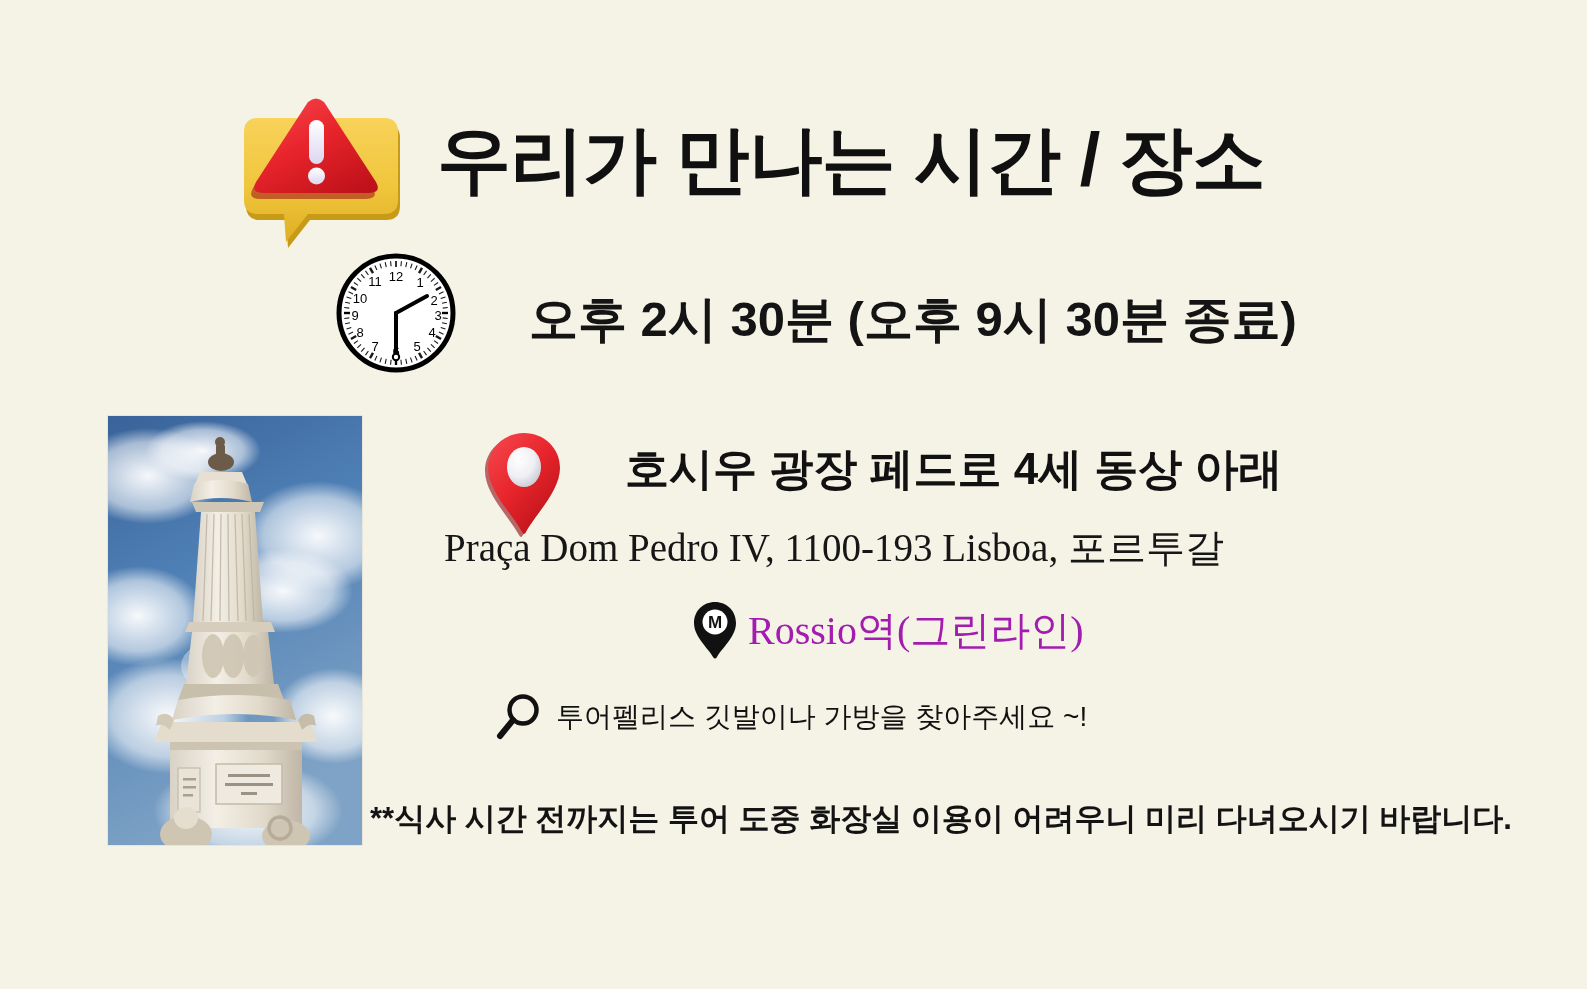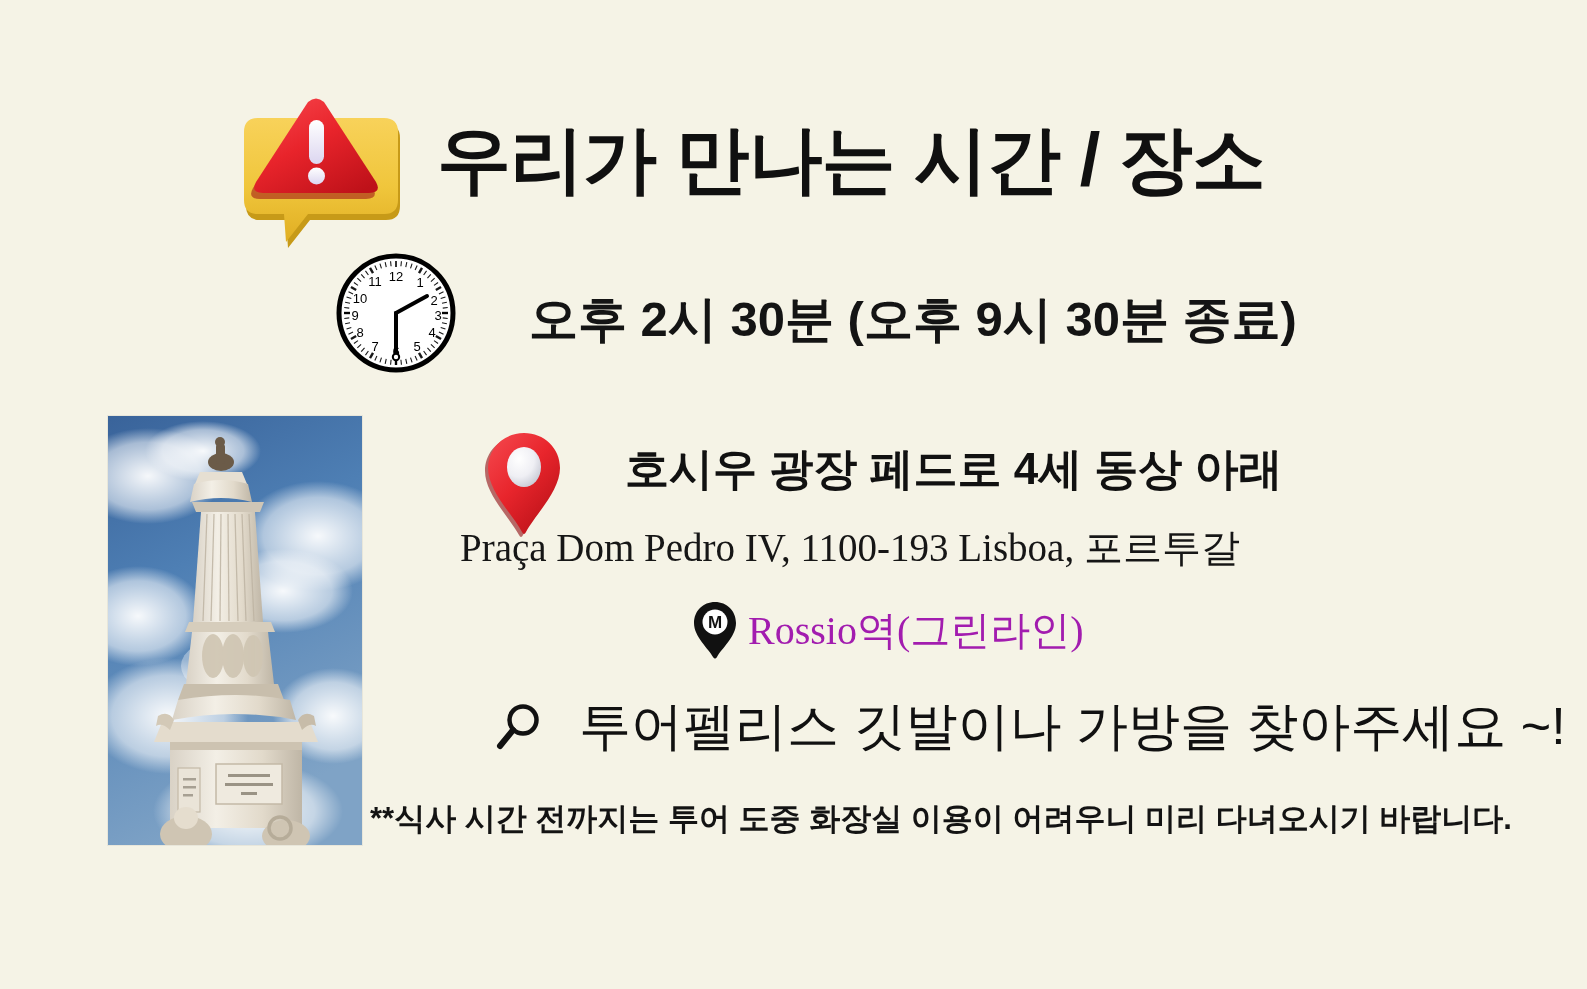--- a/index.html
+++ b/index.html
@@ -93,21 +93,21 @@
     top: 440px;
     font-size: 44px;
     font-weight: 600;
     color: #111;
     white-space: nowrap;
     margin-left: 33px;
   }
 
   .addr-line {
     position: absolute;
-    left: 460px;
+    left: 444px;
     top: 521px;
     font-family: "Liberation Serif", serif;
     font-size: 39px;
     font-weight: 400;
     color: #161616;
     white-space: nowrap;
   }
 
   
   .metro-row {
@@ -133,24 +133,23 @@
     left: 494px;
     top: 692px;
     display: flex;
     align-items: center;
     gap: 14px;
     white-space: nowrap;
   }
   .search-icon { width: 48px; height: 50px; flex: 0 0 auto; }
   .search-icon svg { display:block; width:100%; height:100%; }
   .search-text {
-    font-size: 52px;
+    font-size: 28px;
     font-weight: 500;
     color: #111;
-    margin-left: 23px;
   }
 
   
   .footnote {
     position: absolute;
     left: 370px;
     top: 798px;
     font-size: 31px;
     font-weight: 600;
     color: #131313;

